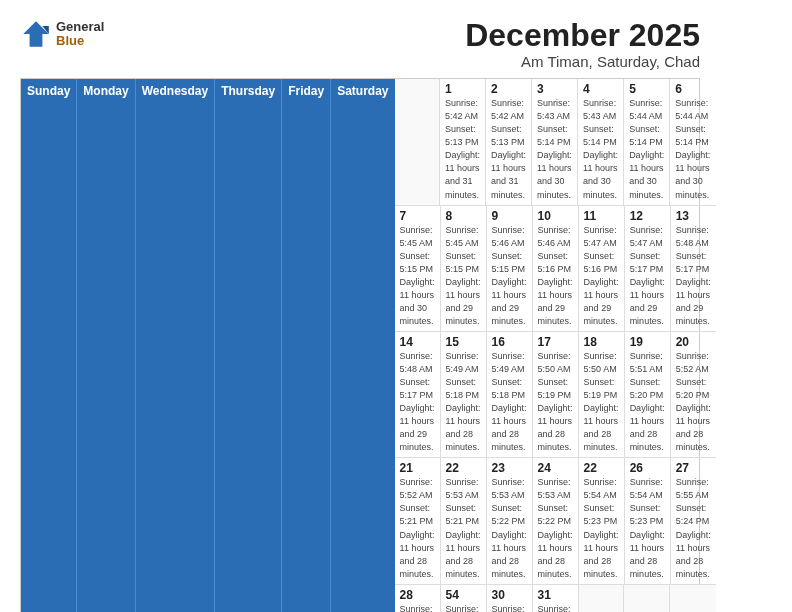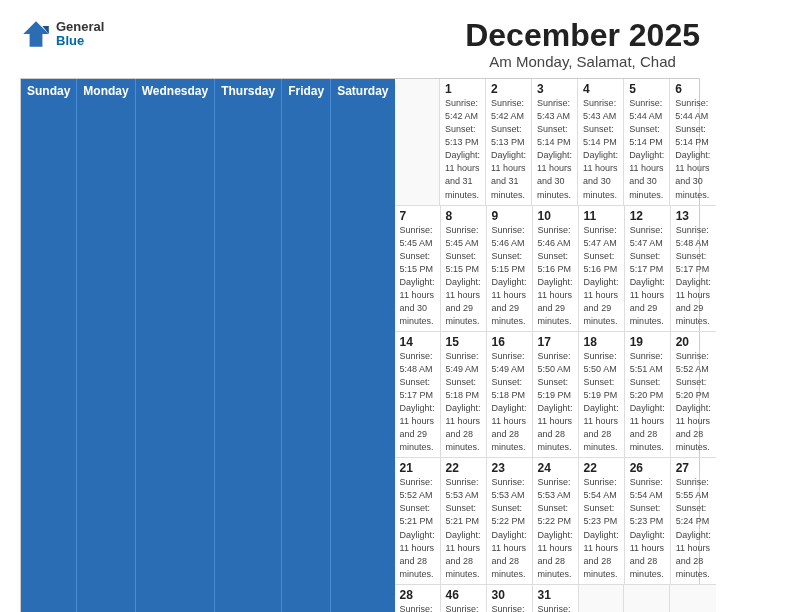--- a/index.html
+++ b/index.html
@@ -29,27 +29,27 @@
       gap: 4px;
     }
     .logo-text {
       display: flex;
       flex-direction: column;
       font-size: 13px;
       font-weight: bold;
       line-height: 1.1;
     }
     .logo-general { color: #333; }
-    .logo-blue { color: #0369a1; }
+    .logo-blue { color: #a16207; }
     .logo-icon {
       width: 32px;
       height: 32px;
     }
     .title-block {
-      text-align: center;
+      text-align: right;
     }
     .title-block h1 {
       font-size: 32px;
       font-weight: bold;
       color: #222;
       line-height: 1.1;
     }
     .title-block h2 {
       font-size: 15px;
       font-weight: normal;
@@ -120,21 +120,21 @@
         <polygon points="20,4 36,20 28,20 28,36 12,36 12,20 4,20" fill="#2a6db5"></polygon>
         <polygon points="28,10 36,10 36,20" fill="#1a5090"></polygon>
       </svg>
       <div class="logo-text">
         <span class="logo-general">General</span>
         <span class="logo-blue">Blue</span>
       </div>
     </div>
     <div class="title-block">
       <h1>December 2025</h1>
-      <h2>Am Monday, Salamat, Chad</h2>
+      <h2>Am Timan, Saturday, Chad</h2>
     </div>
   </div>
 
   <div class="calendar">
     <div class="cal-header-row">
     <div class="cal-header-cell">Sunday</div>
         <div class="cal-header-cell">Monday</div>
         <div class="cal-header-cell">Wednesday</div>
         <div class="cal-header-cell">Thursday</div>
         <div class="cal-header-cell">Friday</div>
@@ -257,21 +257,21 @@
             <span class="day-number">27</span>
             <div class="day-info">Sunrise: 5:55 AM<br>Sunset: 5:24 PM<br>Daylight: 11 hours and 28 minutes.</div>
           </div>
         </div>
         <div class="cal-week">
           <div class="cal-cell">
             <span class="day-number">28</span>
             <div class="day-info">Sunrise: 5:55 AM<br>Sunset: 5:24 PM<br>Daylight: 11 hours and 28 minutes.</div>
           </div>
           <div class="cal-cell">
-            <span class="day-number">46</span>
+            <span class="day-number">54</span>
             <div class="day-info">Sunrise: 5:56 AM<br>Sunset: 5:25 PM<br>Daylight: 11 hours and 28 minutes.</div>
           </div>
           <div class="cal-cell">
             <span class="day-number">30</span>
             <div class="day-info">Sunrise: 5:56 AM<br>Sunset: 5:25 PM<br>Daylight: 11 hours and 29 minutes.</div>
           </div>
           <div class="cal-cell">
             <span class="day-number">31</span>
             <div class="day-info">Sunrise: 5:57 AM<br>Sunset: 5:26 PM<br>Daylight: 11 hours and 29 minutes.</div>
           </div>

